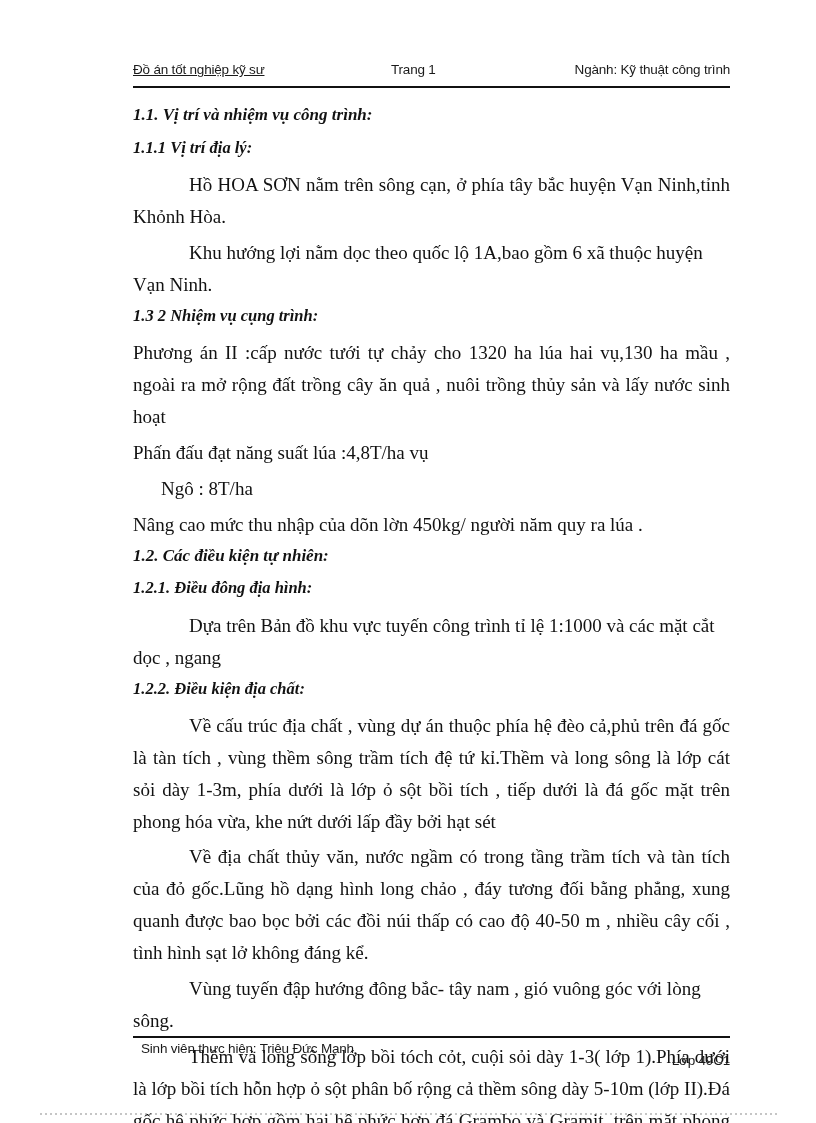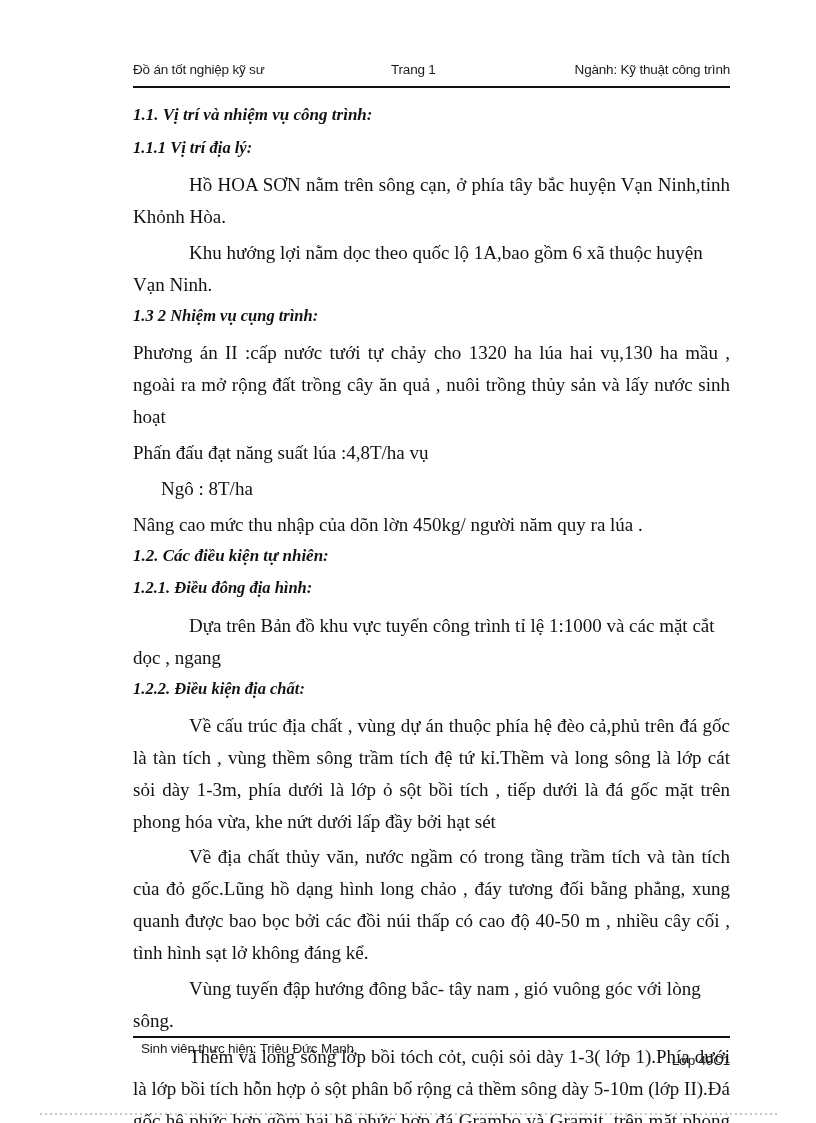--- a/index.html
+++ b/index.html
@@ -30,20 +30,21 @@
     left: 133px;
     top: 62px;
     width: 597px;
     height: 24px;
     font-family: "Liberation Sans", "DejaVu Sans", sans-serif;
     font-size: 13.5px;
     letter-spacing: -0.2px;
     color: #1a1a1a;
     display: flex;
     align-items: flex-start;
+    text-decoration: underline;
   }
   .header .h-left   { flex: 0 0 auto; }
   .header .h-center { position: absolute; left: 258px; top: 0; }
   .header .h-right  { position: absolute; right: 0; top: 0; white-space: nowrap; }
 
   .header-rule {
     position: absolute;
     left: 133px;
     top: 86px;
     width: 597px;

